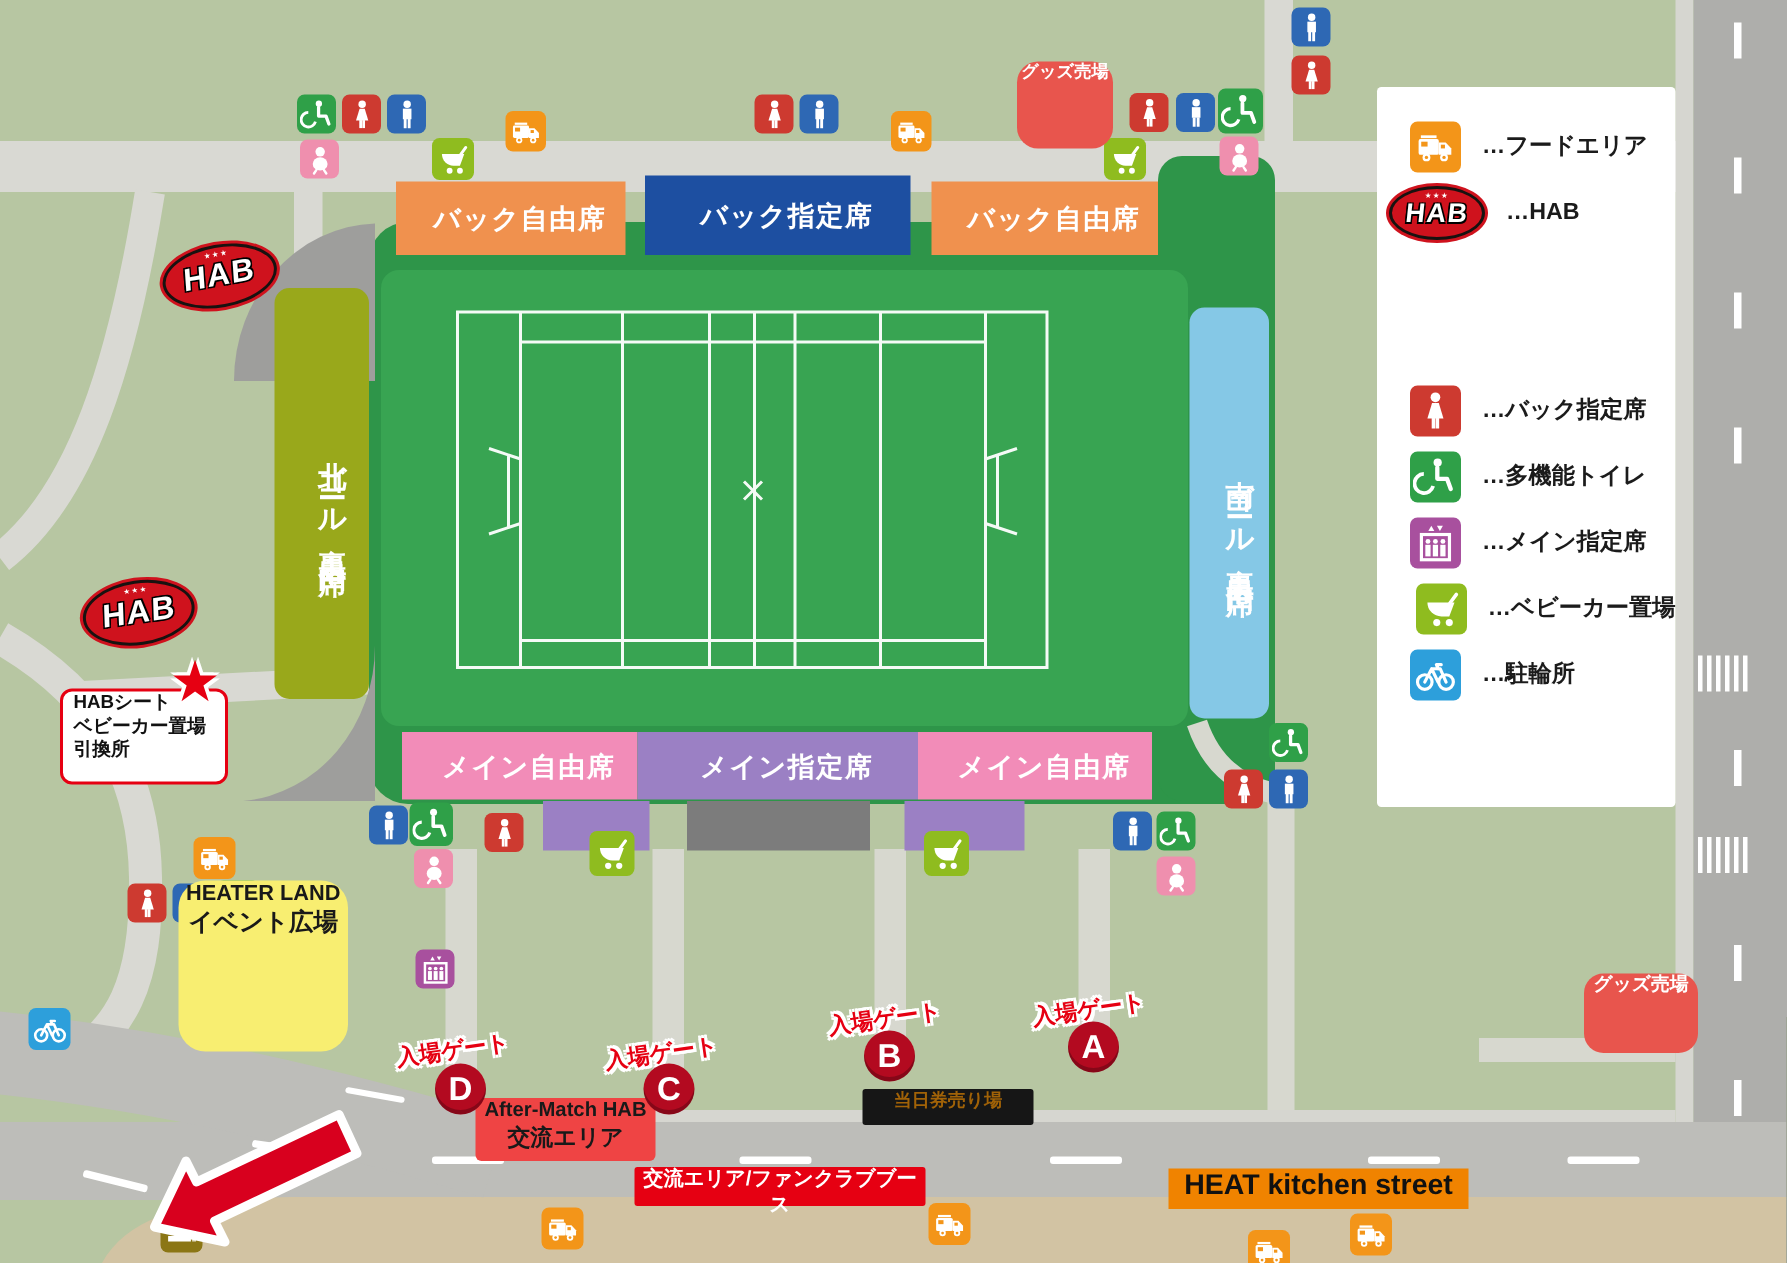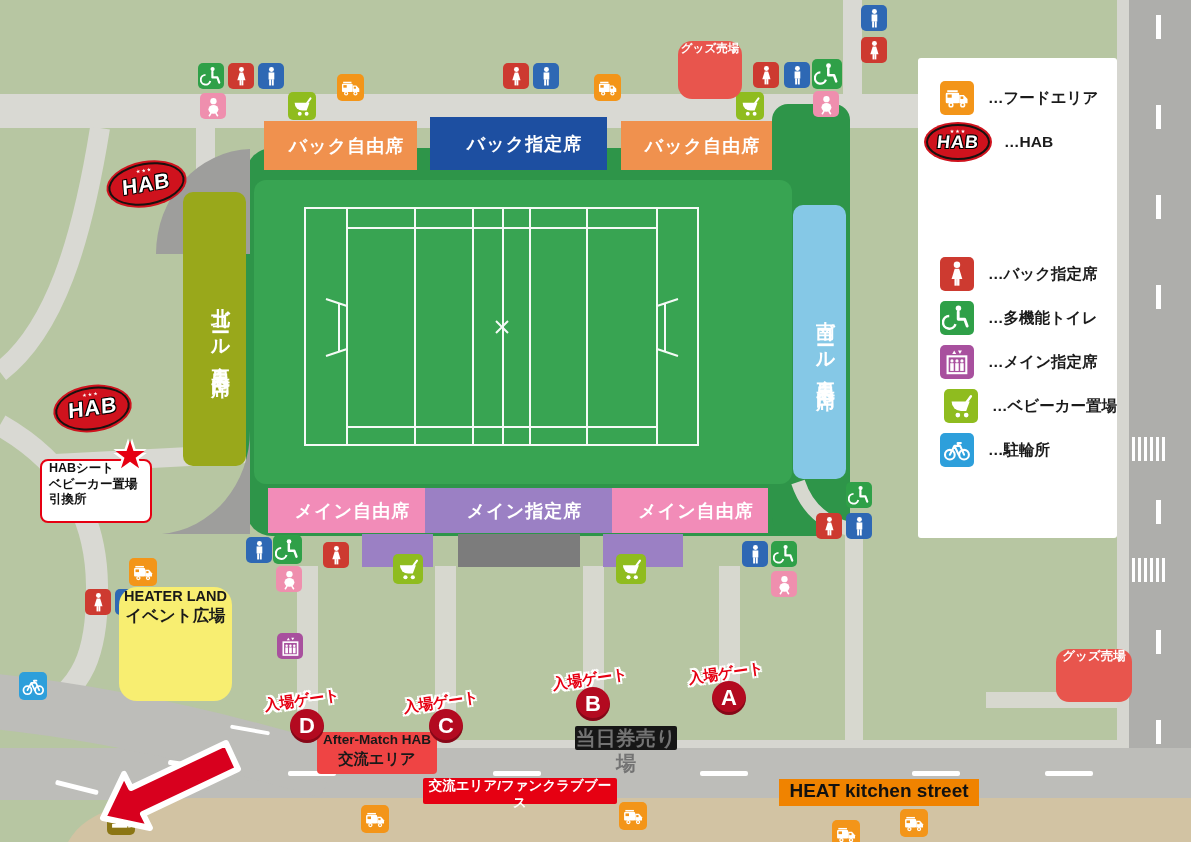--- a/index.html
+++ b/index.html
@@ -483,21 +483,21 @@
         <div>グッズ売場</div>
       </div>
       <div class="facility" style="left: 119px; top: 587px; width: 113px; height: 114px; background: rgb(248, 238, 113); color: rgb(25, 25, 25); font-size: 14.5px; border-radius: 18px;">
         <div>HEATER LAND</div>
         <div style="font-size: 16.385px;">イベント広場</div>
       </div>
       <div class="facility" style="left: 317px; top: 732px; width: 120px; height: 42px; background: #ef4444; color: rgb(25, 25, 25); font-size: 13.5px; border-radius: 4px;">
         <div>After-Match HAB</div>
         <div style="font-size: 15.255px;">交流エリア</div>
       </div>
-      <div class="facility" style="left: 575px; top: 726px; width: 102px; height: 24px; background: rgb(22, 22, 22); color: #737373; font-size: 20px; border-radius: 2px;">
+      <div class="facility" style="left: 575px; top: 726px; width: 114px; height: 24px; background: rgb(22, 22, 22); color: #a16207; font-size: 12px; border-radius: 2px;">
         <div>当日券売り場</div>
       </div>
       <div class="facility" style="left: 423px; top: 778px; width: 194px; height: 26px; background: rgb(230, 0, 18); color: rgb(255, 255, 255); font-size: 13.5px; border-radius: 2px;">
         <div>交流エリア/ファンクラブブース</div>
       </div>
       <div class="facility" style="left: 779px; top: 779px; width: 200px; height: 27px; background: rgb(240, 131, 0); color: rgb(17, 17, 17); font-size: 19px; border-radius: 0px;">
         <div>HEAT kitchen street</div>
       </div>
       <div class="facility" style="left: 40px; top: 459px; width: 112px; height: 64px; background: rgb(255, 255, 255); color: rgb(17, 17, 17); font-size: 12.5px; border-radius: 8px; border: 2px solid rgb(230, 0, 18); align-items: flex-start; padding-left: 7px; text-align: left;">
         <div>HABシート</div>

